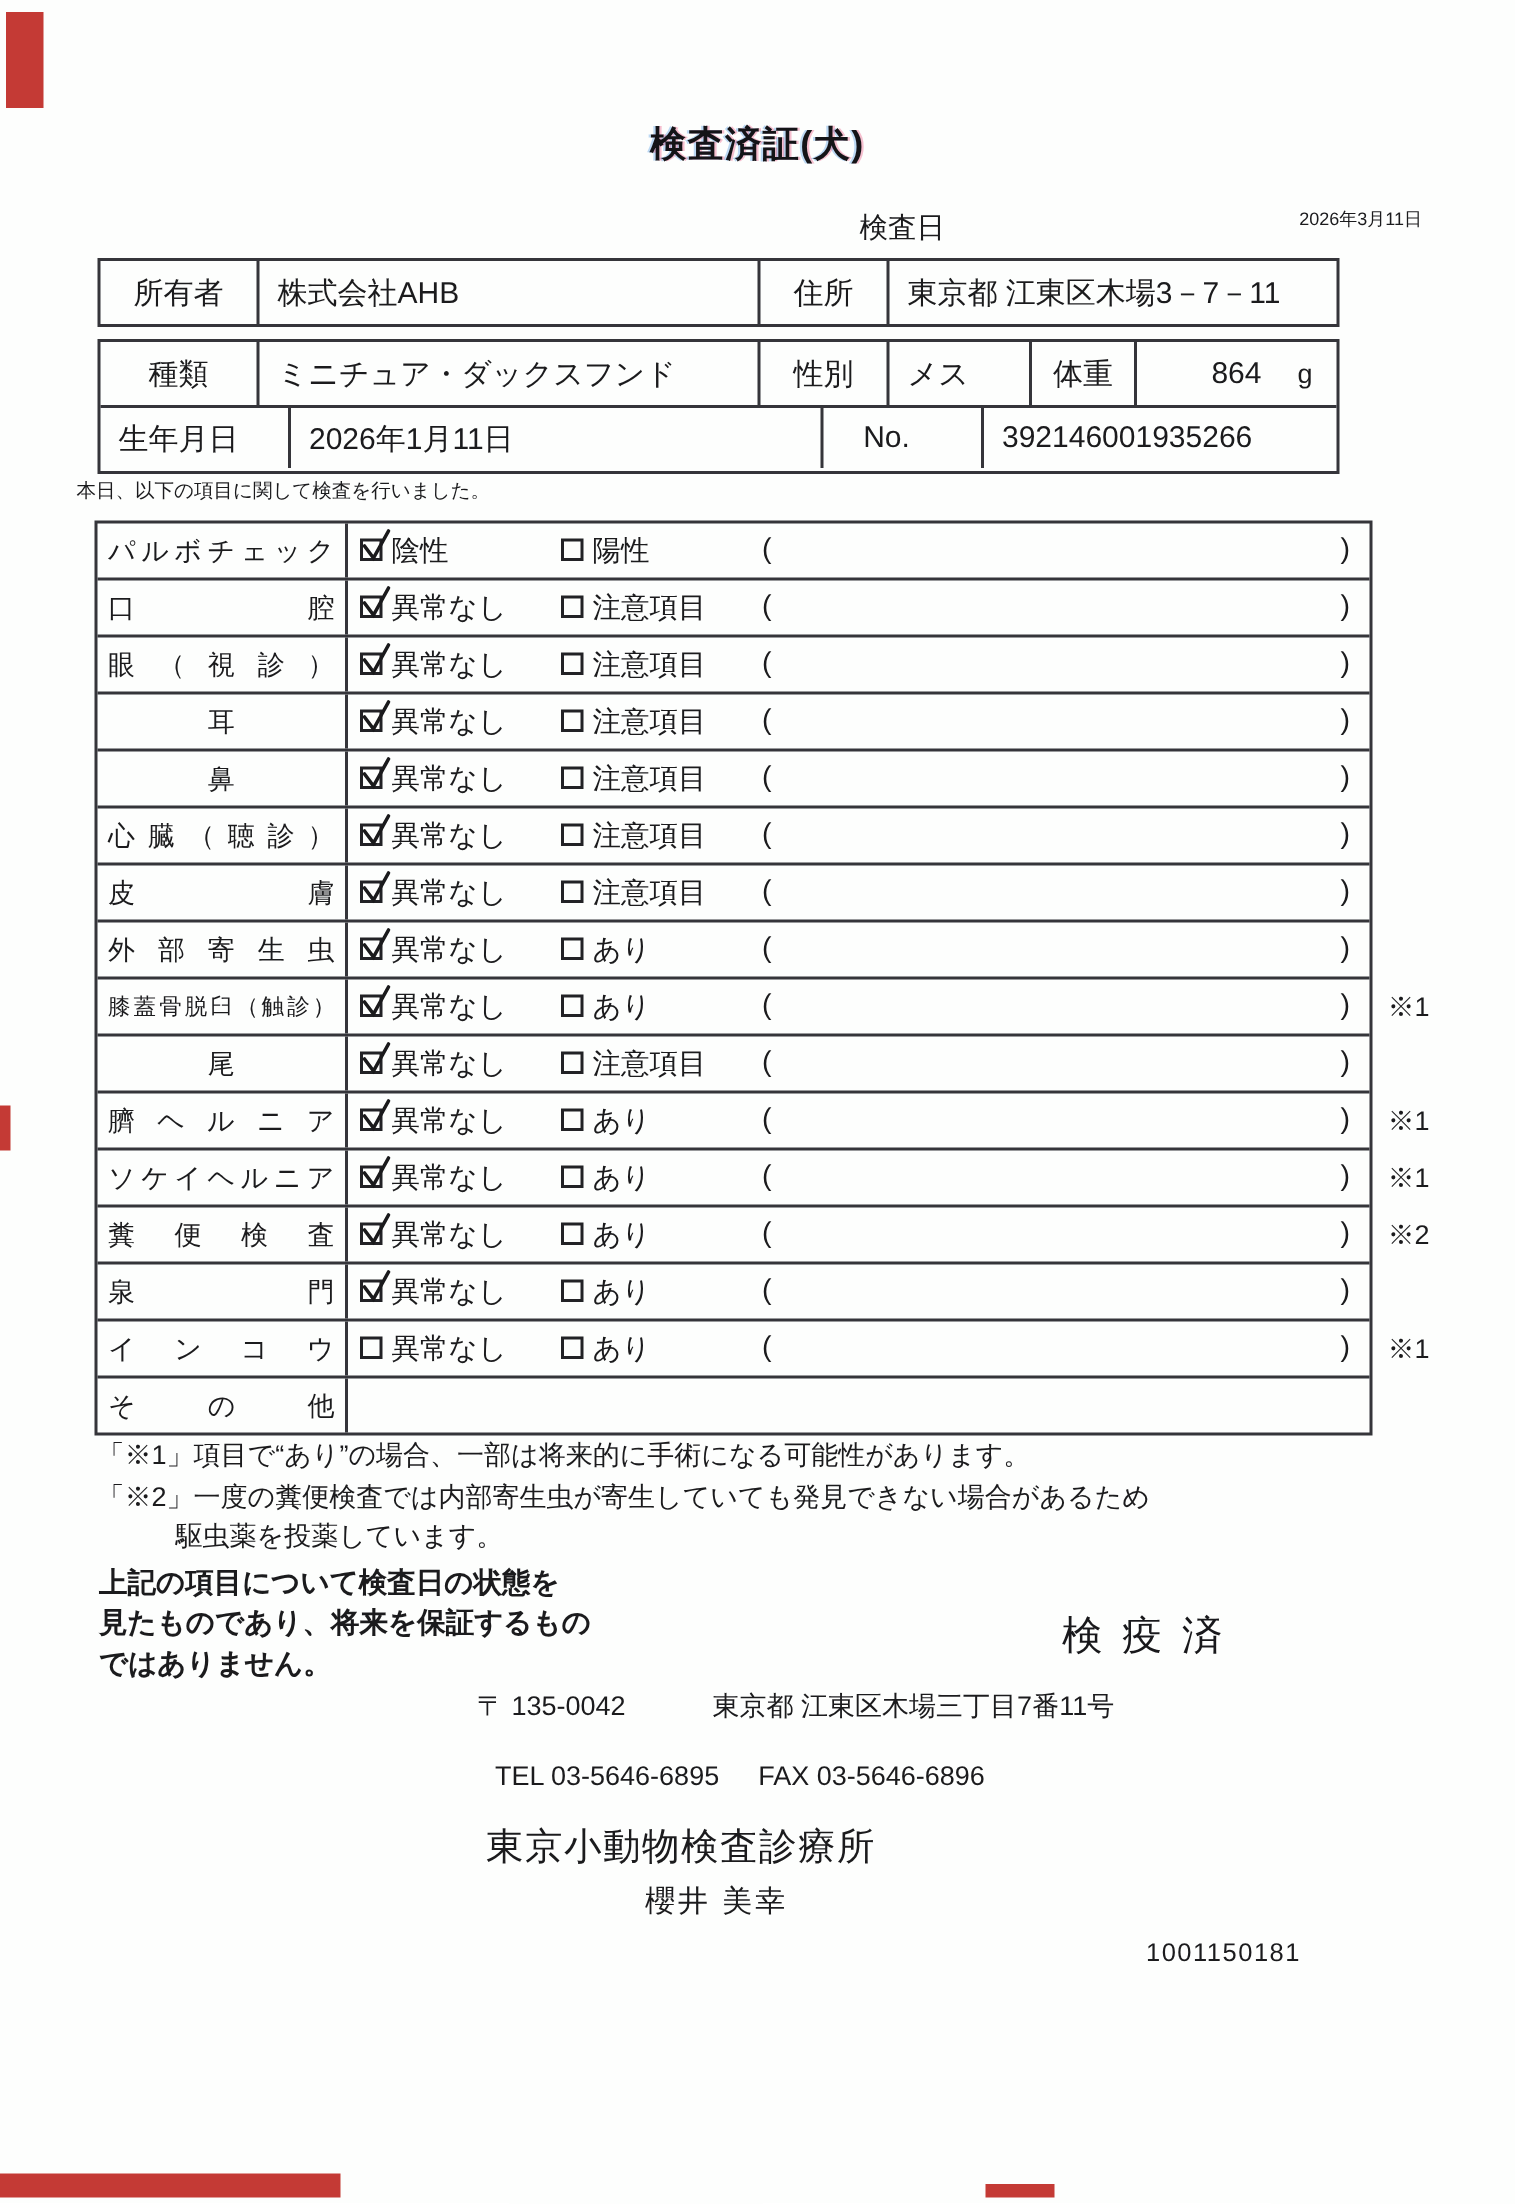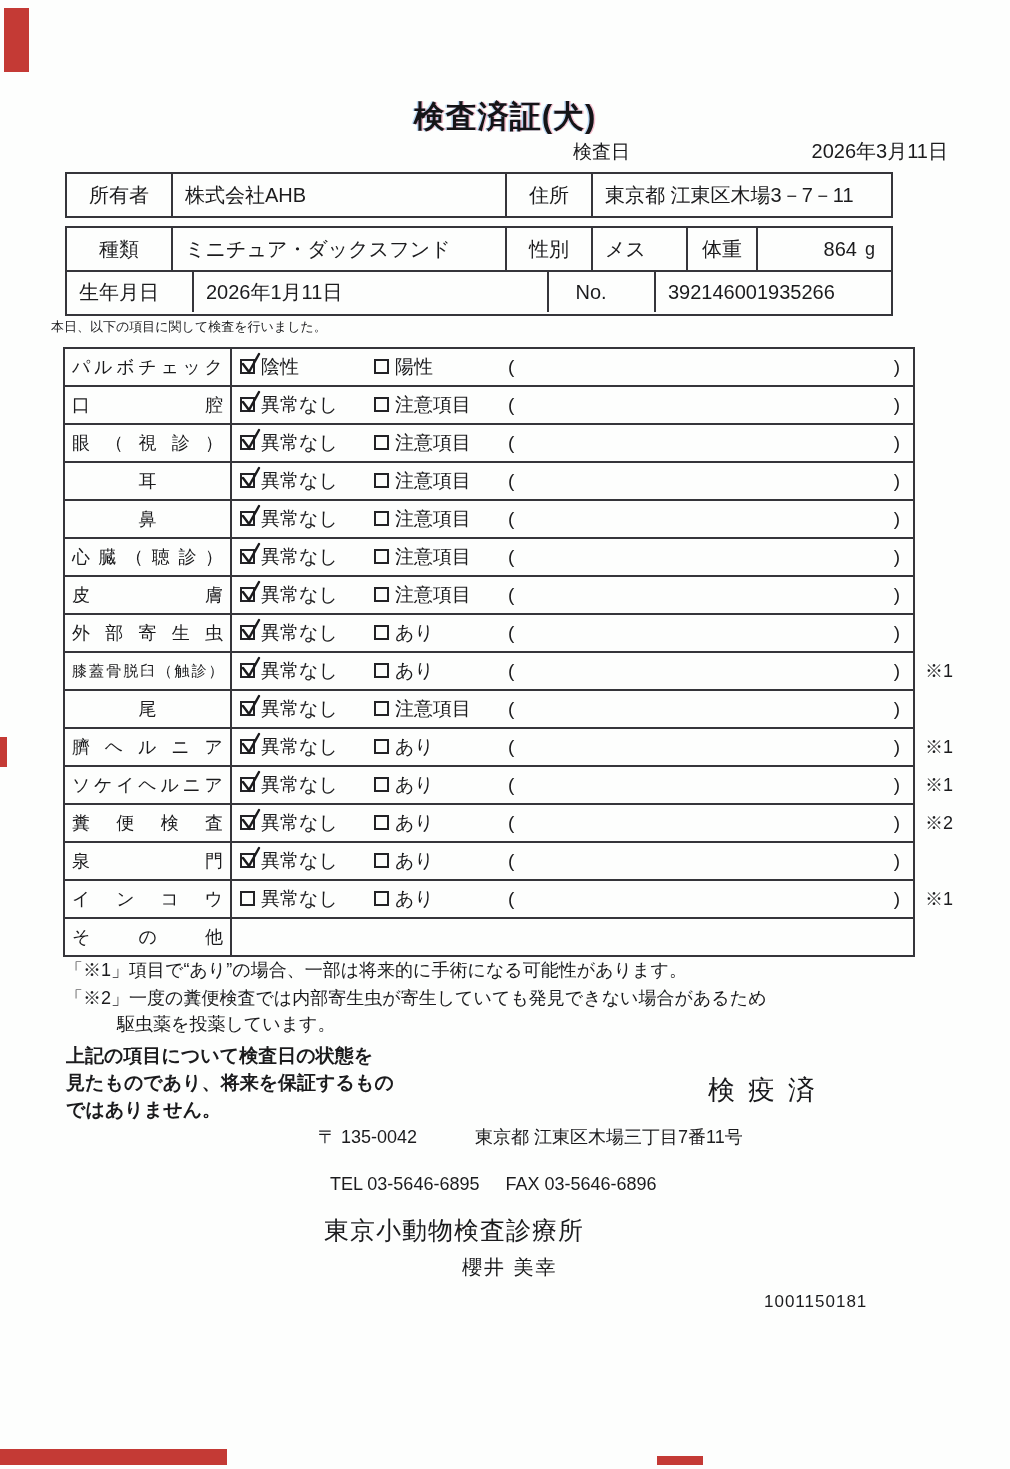--- a/index.html
+++ b/index.html
@@ -8,39 +8,39 @@
     font-family:"Liberation Sans",sans-serif;color:#1b1b1d;overflow:hidden;
   }
   
   .scan-mark{position:absolute;background:var(--scan-red,#c43a35);}
   .scan-mark.m1{left:4px;top:8px;width:25px;height:64px;}
   .scan-mark.m2{left:0;top:737px;width:7px;height:30px;}
   .scan-mark.m3{left:0;top:1449px;width:227px;height:16px;}
   .scan-mark.m4{left:657px;top:1456px;width:46px;height:9px;}
   
   .doc-title{
-    position:absolute;left:0;right:0;top:80px;margin:16px;text-align:center;
-    font-size:31px;font-weight:700;letter-spacing:1px;color:#141417;
+    position:absolute;left:0;right:0;top:80px;margin:0;text-align:center;
+    font-size:24px;font-weight:700;letter-spacing:1px;color:#141417;
     text-shadow:1.5px 0 0 rgba(225,30,90,.28),-1.5px 0 0 rgba(20,120,220,.28);
   }
   .date-label{position:absolute;left:573px;top:139px;font-size:19px;}
-  .date-value{position:absolute;right:62px;top:138px;font-size:20px;}
+  .date-value{position:absolute;right:62px;top:138px;font-size:12px;}
   
   .tbl{position:absolute;left:65px;width:828px;border:2px solid #35353a;box-sizing:border-box;}
   .tbl-row{display:grid;box-sizing:border-box;}
   .tbl-row + .tbl-row{border-top:2px solid #35353a;}
   .cell{box-sizing:border-box;display:flex;align-items:center;padding:0 12px;font-size:20px;overflow:hidden;white-space:nowrap;}
   .cell + .cell{border-left:2px solid #35353a;}
   .cell.hd{justify-content:center;padding:0 4px;}
   .tbl1{top:172px;height:46px;}
   .tbl1 .tbl-row{grid-template-columns:104px 334px 86px 1fr;height:42px;}
   .tbl2{top:226px;height:90px;}
   .tbl2 .row-a{grid-template-columns:104px 334px 86px 95px 70px 1fr;height:42px;}
   .tbl2 .row-b{grid-template-columns:104px 334px 86px 1fr;height:42px;gap:21px;}
-  .cell.weight{justify-content:flex-end;gap:8px;padding-right:16px;}
+  .cell.weight{justify-content:flex-end;gap:24px;padding-right:16px;}
   .cell.weight .unit{font-size:18px;}
   .statement{position:absolute;left:51px;top:318px;font-size:13px;}
   
   .checklist{position:absolute;left:63px;top:347px;width:852px;border:2px solid #35353a;box-sizing:border-box;}
   .cl-row{position:relative;display:flex;height:36px;box-sizing:content-box;}
   .cl-row + .cl-row{border-top:2px solid #35353a;}
   .cl-label{
     width:167px;flex:0 0 167px;box-sizing:border-box;border-right:2px solid #35353a;
     display:flex;align-items:center;justify-content:space-between;padding:0 7px;font-size:18px;
   }
@@ -54,21 +54,21 @@
   .tick{position:absolute;left:-2px;top:-10px;width:22px;height:25px;pointer-events:none;}
   .marker{position:absolute;left:calc(100% + 12px);top:50%;transform:translateY(-50%);font-size:18px;white-space:nowrap;}
   
   .note{position:absolute;left:65px;font-size:18px;white-space:nowrap;}
   .note.n1{top:958px;} .note.n2{top:986px;} .note.n3{top:1012px;left:117px;}
   .disclaimer{position:absolute;left:66px;top:1042px;font-size:19px;font-weight:700;line-height:27px;}
   .stamp{position:absolute;left:708px;top:1072px;font-size:27px;letter-spacing:13px;color:#18181b;}
   .addr-line{position:absolute;left:318px;top:1125px;font-size:18px;display:flex;gap:58px;white-space:nowrap;}
   .tel-line{position:absolute;left:330px;top:1174px;font-size:18px;display:flex;gap:26px;white-space:nowrap;}
   .clinic{position:absolute;left:324px;top:1214px;font-size:25px;letter-spacing:1px;}
-  .signer{position:absolute;left:430px;top:1254px;font-size:20px;letter-spacing:2px;margin-left:32px;}
+  .signer{position:absolute;left:430px;top:1254px;font-size:20px;letter-spacing:2px;}
   .doc-number{position:absolute;left:764px;top:1292px;font-size:17px;letter-spacing:1px;}
 </style>
 </head>
 <body>
 
 <div class="page">
 
   <div class="scan-mark m1"></div>
   <div class="scan-mark m2"></div>
   <div class="scan-mark m3"></div>

